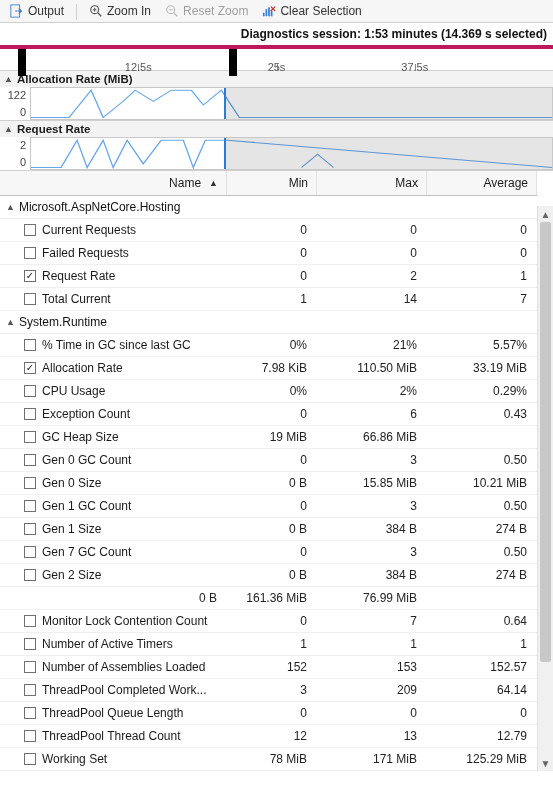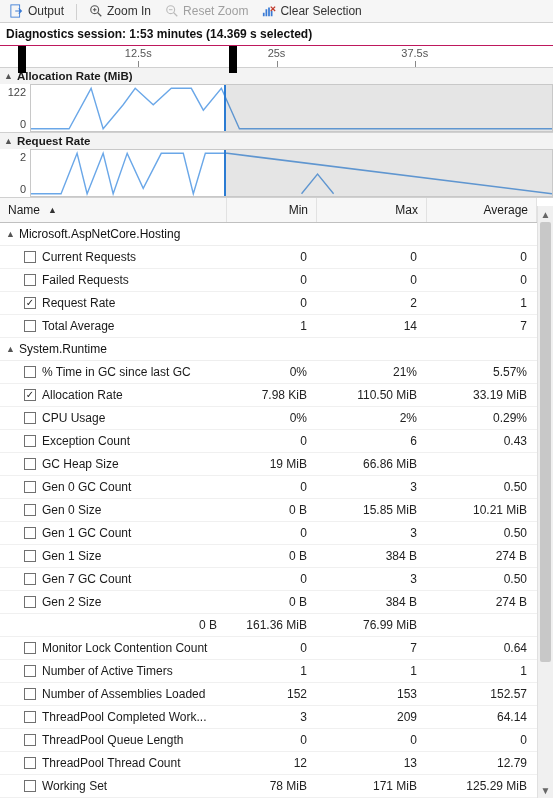--- a/index.html
+++ b/index.html
@@ -25,46 +25,47 @@
     padding: 2px 6px;
     cursor: pointer;
     color: #333;
   }
   .tbtn.disabled { color: #a0a0a0; cursor: default; }
   .tbtn svg { width: 14px; height: 14px; }
   .session-bar {
     padding: 4px 6px;
     font-weight: 600;
     color: #111;
-    border-bottom: 1px solid #be185d;
+    border-bottom: 4px solid #be185d;
+    text-align: right;
   }
   .timeline {
     position: relative;
     height: 22px;
     background: #fff;
     border-bottom: 1px solid #d0d0d0;
   }
   .timeline .tick-label {
     position: absolute;
-    top: 1px;
+    top: 12px;
     font-size: 11px;
     color: #555;
   }
   .timeline .tick { position:absolute; bottom:0; width:1px; height:6px; background:#888; }
   .timeline .marker-start, .timeline .marker-end {
     position: absolute; top:0; bottom:-6px; width:8px; background:#000; z-index:2;
   }
   .chart-section { border-bottom: 1px solid #d0d0d0; }
   .chart-title {
     display:flex; align-items:center; gap:4px;
     padding: 2px 4px; font-weight:600; font-size:11.5px;
     background:#f3f3f3;
   }
   .chart-title .tri { font-size:9px; color:#555; }
-  .chart-body { display:flex; height:48px;border-radius:22px; }
+  .chart-body { display:flex; height:33px;border-radius:22px; }
   .chart-axis {
     width:30px; display:flex; flex-direction:column;
     justify-content:space-between; align-items:flex-end;
     padding: 2px 4px 2px 0; font-size:11px; color:#444;
   }
   .chart-plot {
     flex:1; position:relative; border:1px solid #c8c8c8;
     background:#fff;
   }
   .chart-plot svg { position:absolute; inset:0; width:100%; height:100%; }
@@ -74,20 +75,21 @@
   .chart-plot .blue-edge {
     position:absolute; top:0; bottom:0; width:2px; background:#2b7cd3;
   }
   .grid-head {
     display:grid; grid-template-columns: 1fr 90px 110px 110px;
     border-bottom:1px solid #c0c0c0; background:#f7f7f7;
   }
   .grid-head .cell {
     padding: 5px 8px; font-size:12px; border-right:1px solid #e2e2e2;
     text-align:right;
+    justify-content:flex-end;
   }
   .grid-head .cell.name { text-align:left; display:flex; align-items:center; gap:4px; }
   .grid-head .sort { font-size:9px; color:#333; margin-left:4px;}
   .rows { }
   .group-row {
     display:flex; align-items:center; gap:4px;
     padding: 4px 6px; font-size:12px; color:#111;
     border-bottom:1px solid #eee;
   }
   .group-row .tri { font-size:9px; color:#555; }
@@ -249,21 +251,21 @@
             <span class="chk checked"></span>
             <span>Request Rate</span>
           </div>
           <div class="vcell">0</div>
           <div class="vcell">2</div>
           <div class="vcell">1</div>
         </div>
         <div class="metric-row">
           <div class="ncell">
             <span class="chk"></span>
-            <span>Total Average</span>
+            <span>Total Current</span>
           </div>
           <div class="vcell">1</div>
           <div class="vcell">14</div>
           <div class="vcell">7</div>
         </div>
         <div class="group-row">
           <span class="tri">▲</span>
           <span>System.Runtime</span>
         </div>
         <div class="metric-row">

